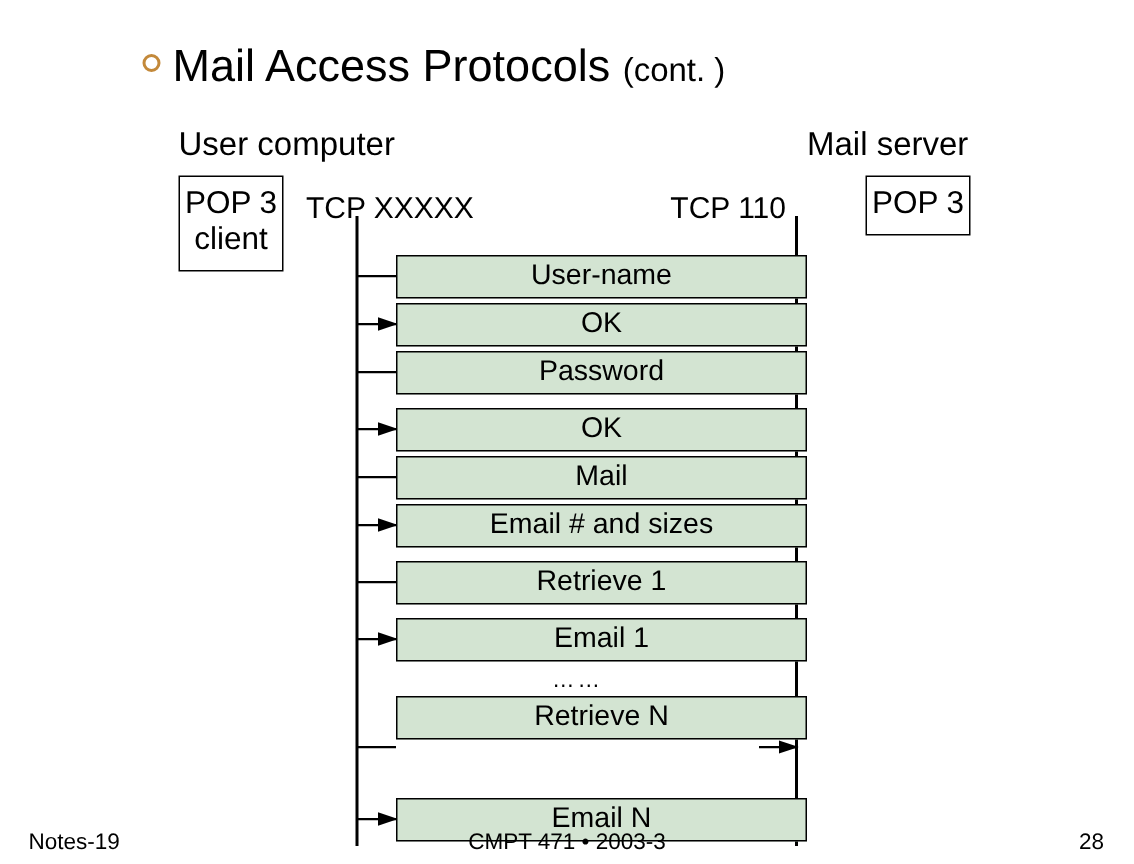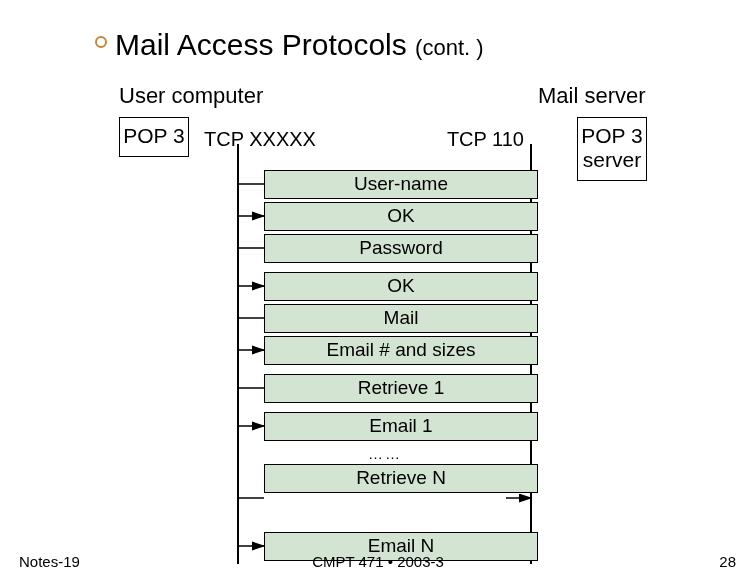--- a/index.html
+++ b/index.html
@@ -133,24 +133,24 @@
 <span class="bullet"></span>
 <div class="title">
   <span>Mail Access Protocols </span><span class="cont">(cont. )</span>
 </div>
 
 <div class="user-computer">User computer</div>
 <div class="mail-server">Mail server</div>
 
 <div class="endpoint-box pop3-client">
   <div>POP 3</div>
+  <div>client</div>
 </div>
 <div class="endpoint-box pop3-server">
   <div>POP 3</div>
-  <div>server</div>
 </div>
 
 <div class="conn-label conn-client">TCP XXXXX</div>
 <div class="conn-label conn-server">TCP 110</div>
 
 <div class="track-left"></div>
 <div class="track-right"></div>
 
 <svg class="arrows">
   <defs>

